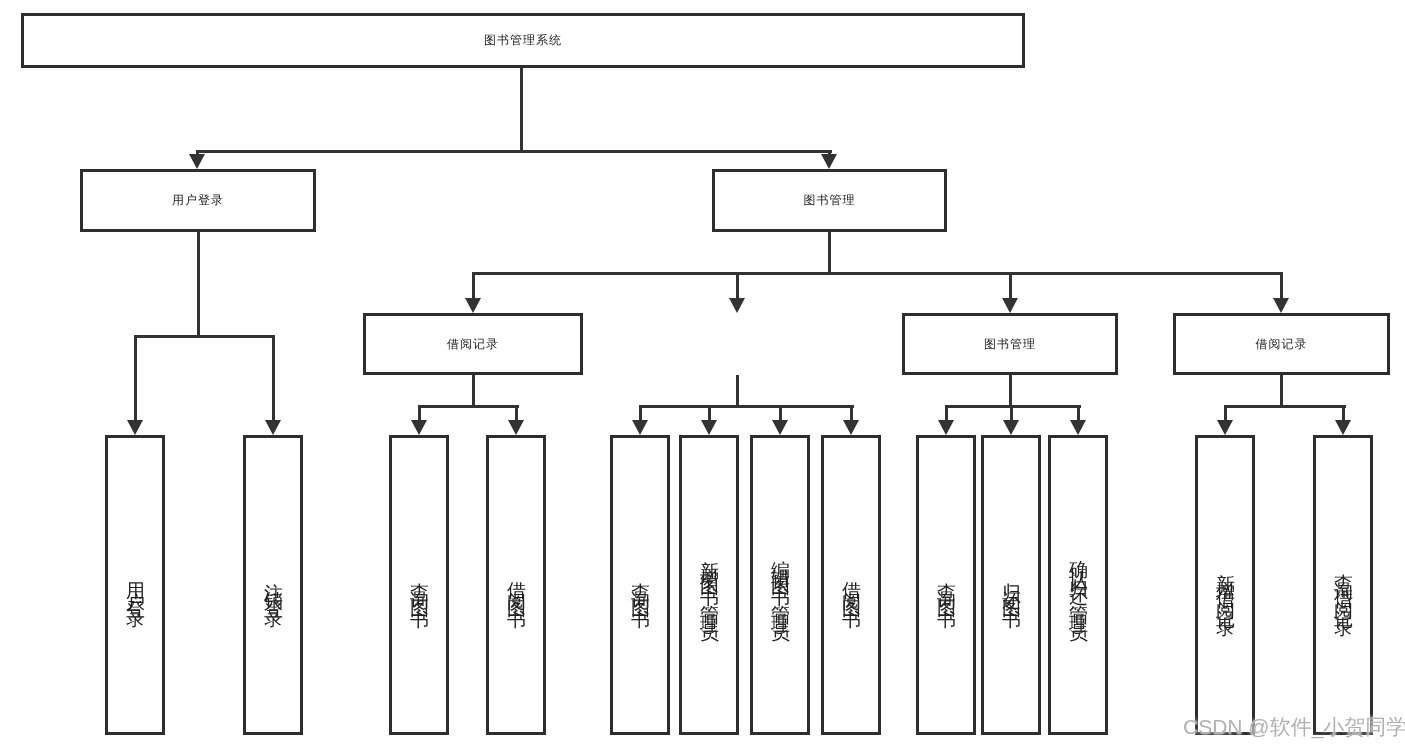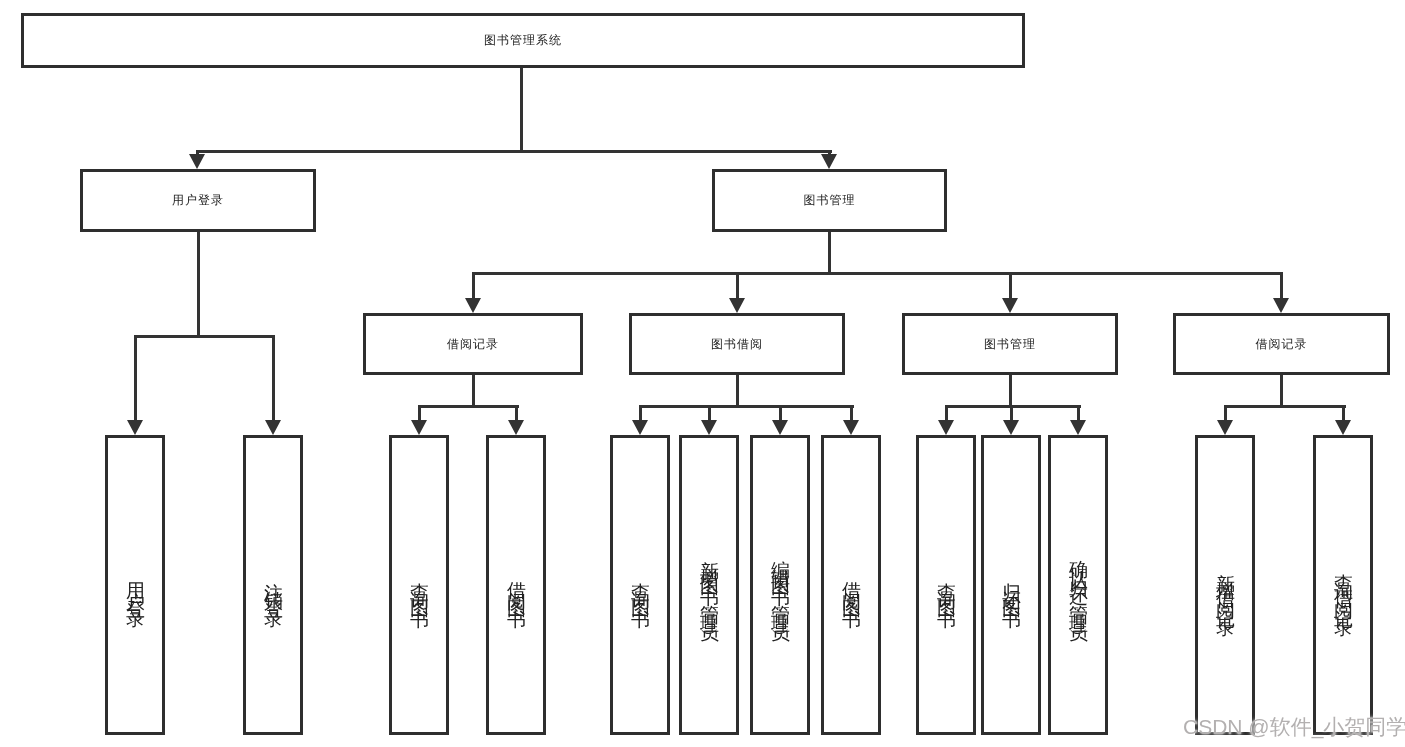--- a/index.html
+++ b/index.html
@@ -58,21 +58,20 @@
   <div class="vline" style="left:472px;top:272px;height:27px;"></div>
   <div class="arrow" style="left:465px;top:298px;"></div>
   <div class="vline" style="left:736px;top:272px;height:27px;"></div>
   <div class="arrow" style="left:729px;top:298px;"></div>
   <div class="vline" style="left:1009px;top:272px;height:27px;"></div>
   <div class="arrow" style="left:1002px;top:298px;"></div>
   <div class="vline" style="left:1280px;top:272px;height:27px;"></div>
   <div class="arrow" style="left:1273px;top:298px;"></div>
 
   <div class="box hbox" style="left:363px;top:313px;width:220px;height:62px;">借阅记录</div>
-  <div class="box hbox" style="left:629px;top:313px;width:216px;height:62px;">图书借阅</div>
   <div class="box hbox" style="left:902px;top:313px;width:216px;height:62px;">图书管理</div>
   <div class="box hbox" style="left:1173px;top:313px;width:217px;height:62px;text-align:center;">借阅记录</div>
 
   <div class="vline" style="left:472px;top:375px;height:30px;"></div>
   <div class="hline" style="left:418px;top:405px;width:101px;"></div>
   <div class="vline" style="left:418px;top:405px;height:16px;"></div>
   <div class="arrow" style="left:411px;top:420px;"></div>
   <div class="vline" style="left:515px;top:405px;height:16px;"></div>
   <div class="arrow" style="left:508px;top:420px;"></div>
 

